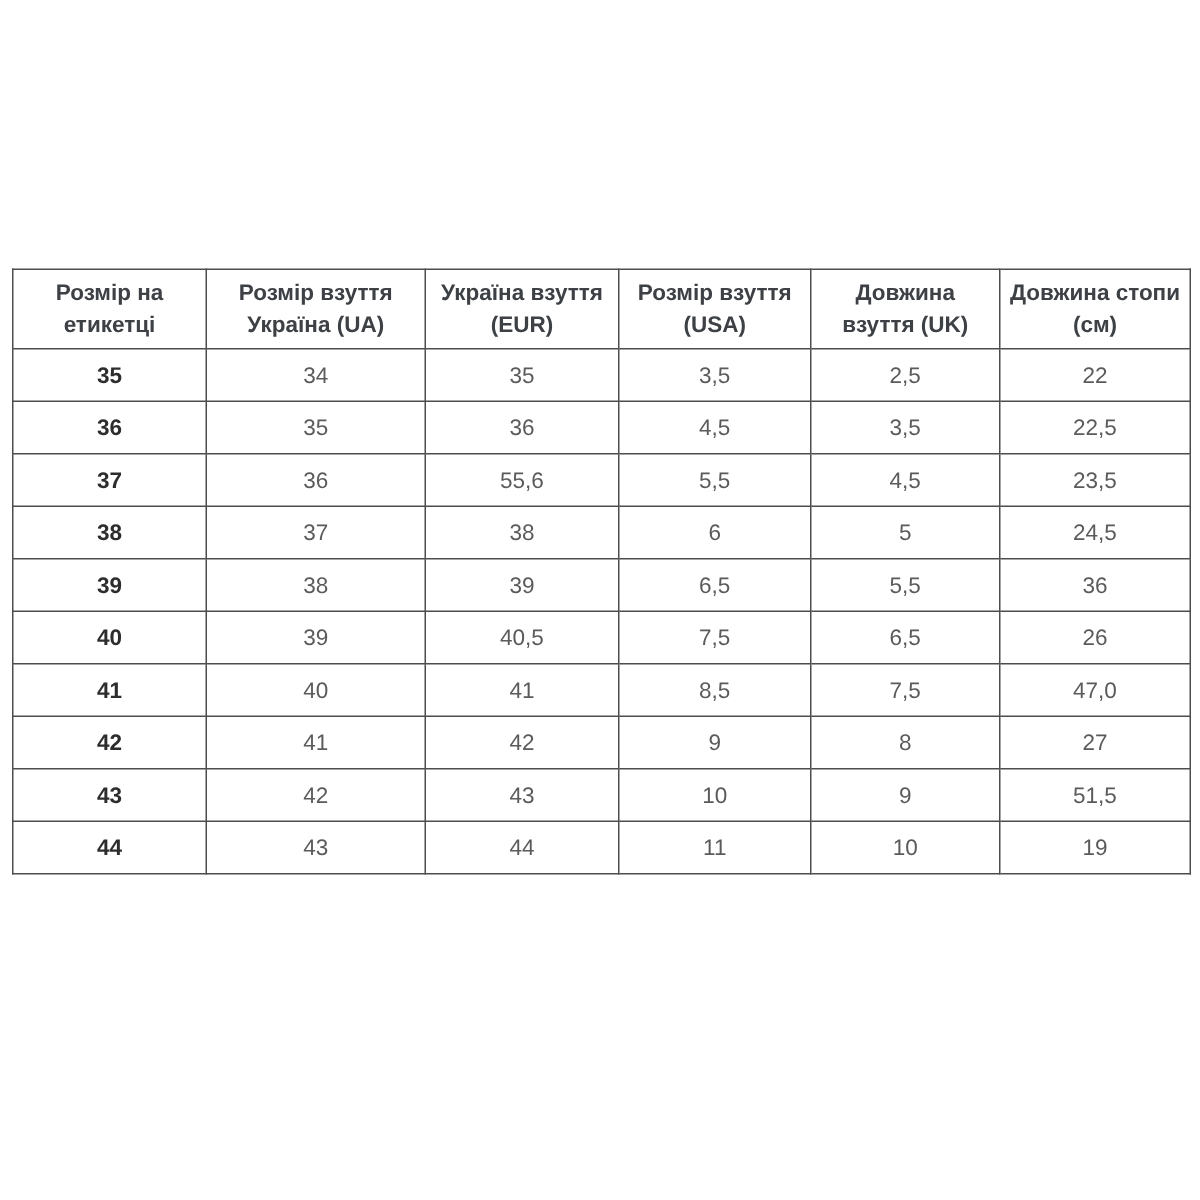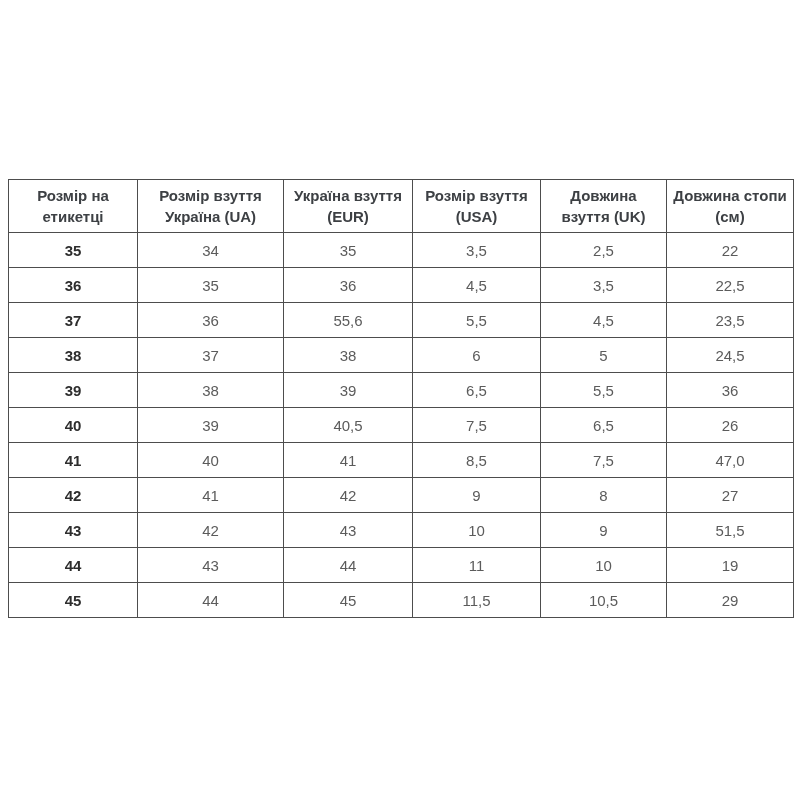--- a/index.html
+++ b/index.html
@@ -150,23 +150,15 @@
           <td>51,5</td>
         </tr>
         <tr>
           <td class="label-col">44</td>
           <td>43</td>
           <td>44</td>
           <td>11</td>
           <td>10</td>
           <td>19</td>
         </tr>
-        <tr>
-          <td class="label-col">45</td>
-          <td>44</td>
-          <td>45</td>
-          <td>11,5</td>
-          <td>10,5</td>
-          <td>29</td>
-        </tr>
       </tbody>
   </table>
 </div>
 
 </body></html>

